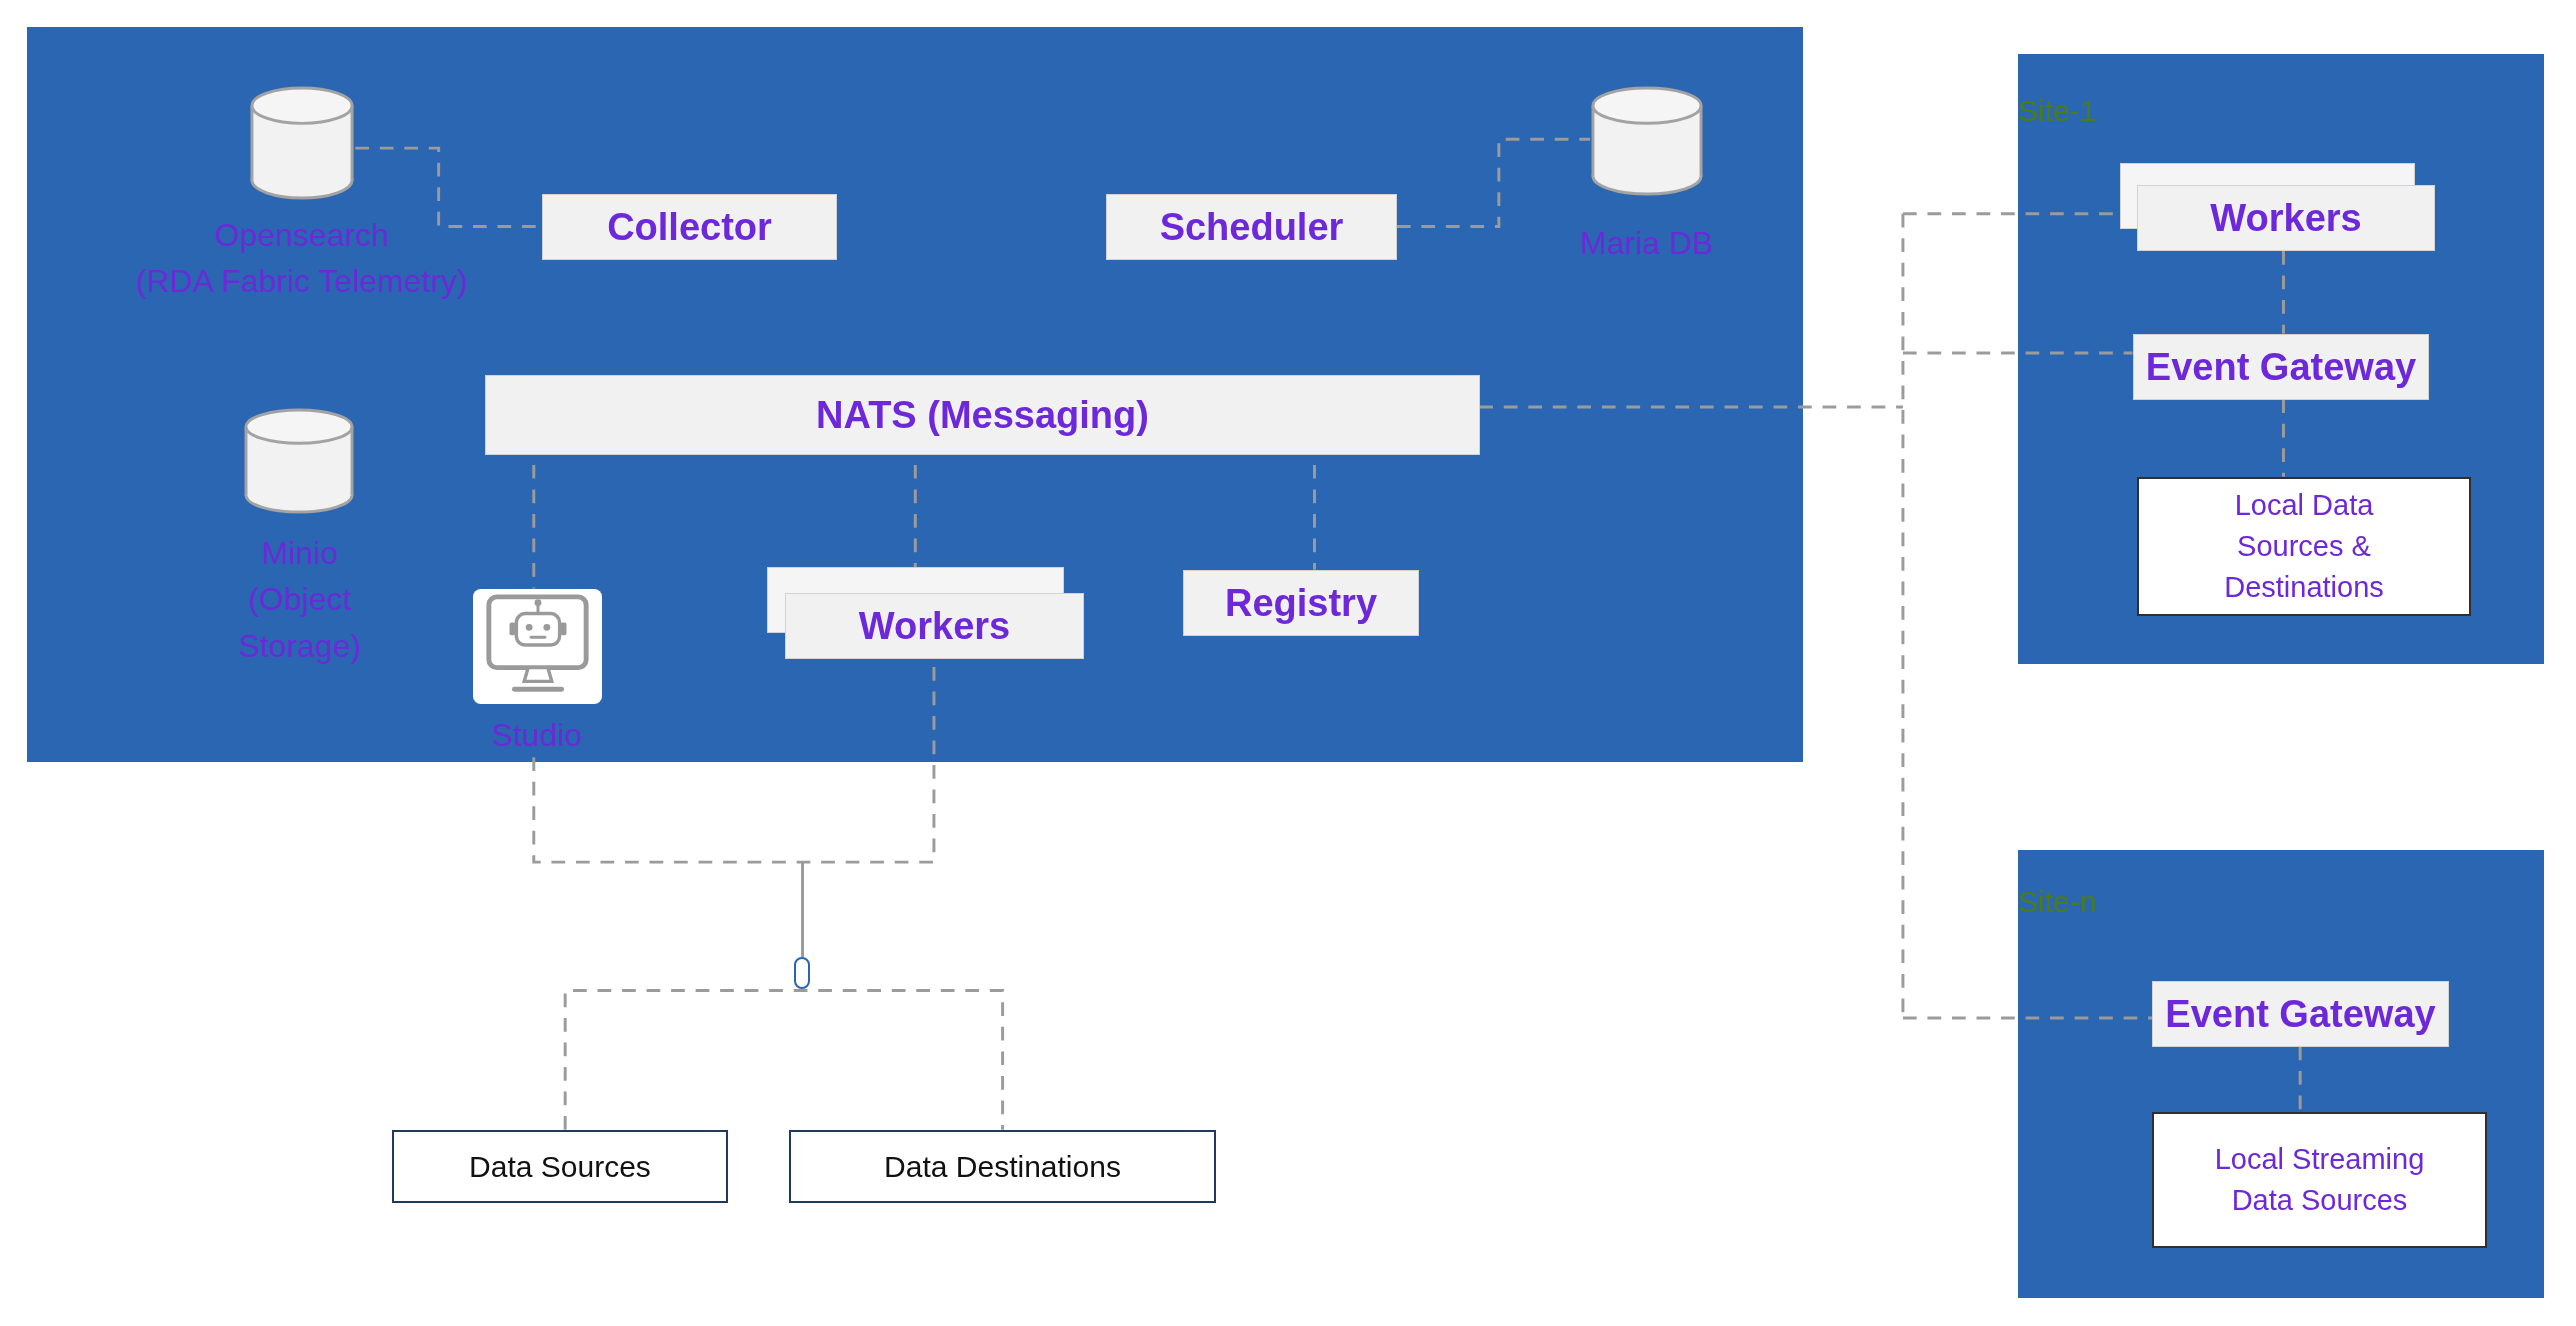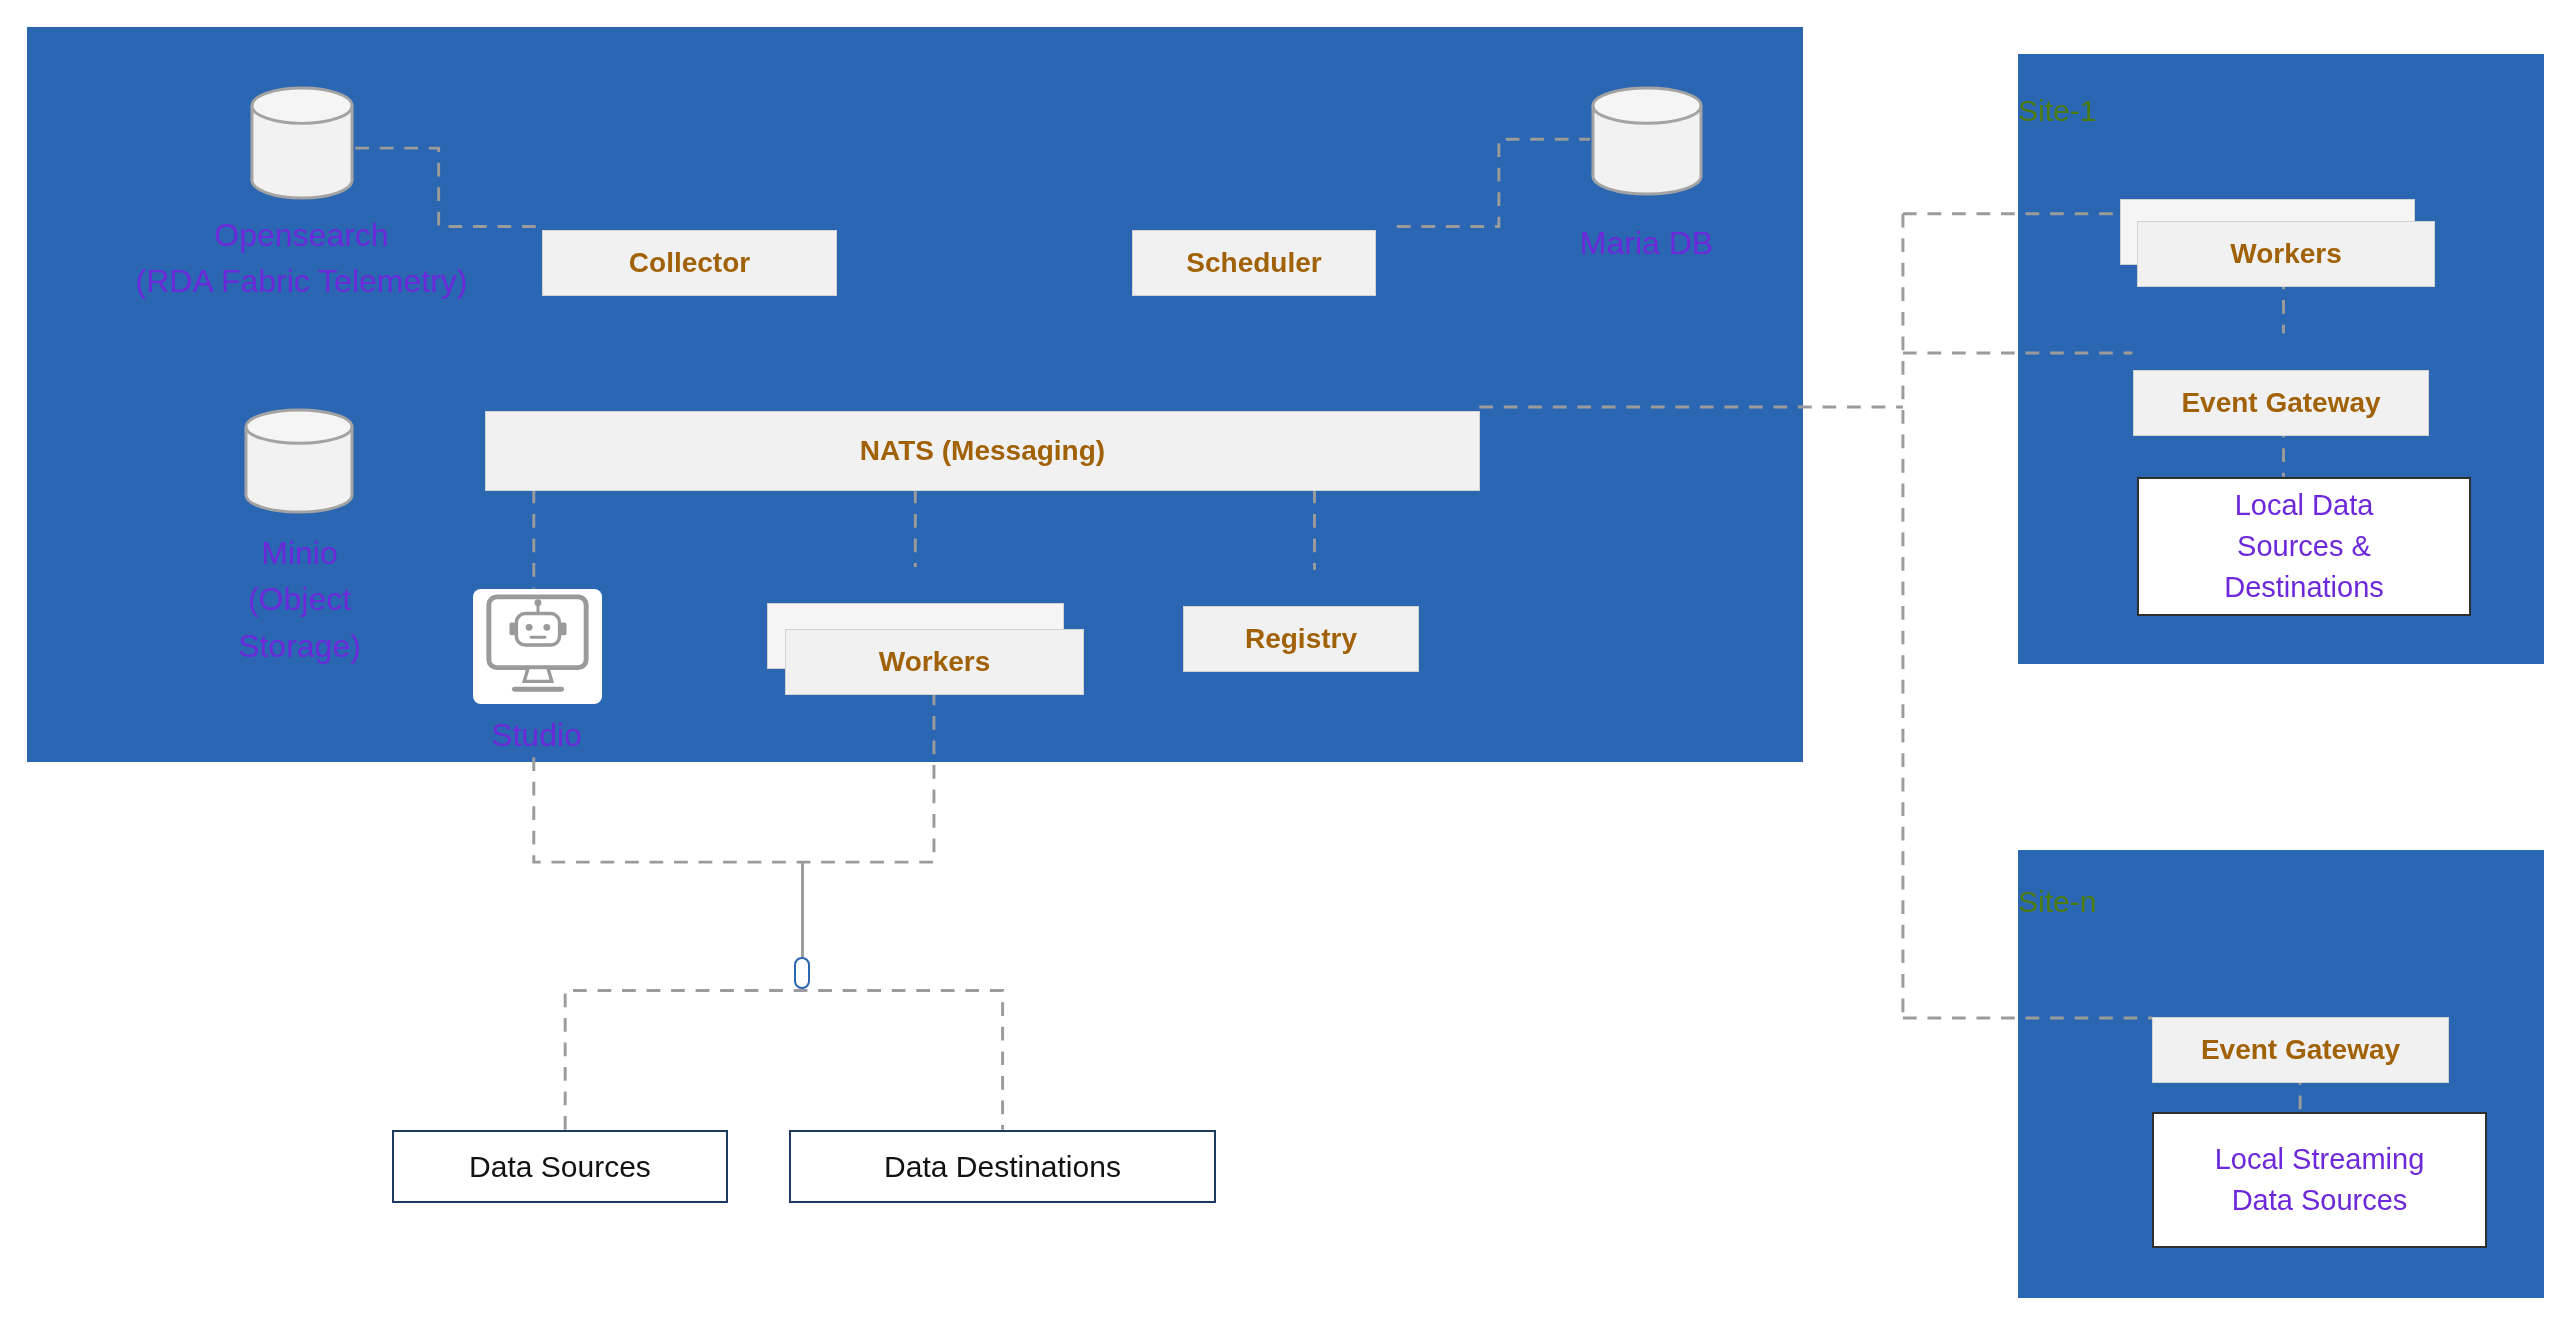--- a/index.html
+++ b/index.html
@@ -10,23 +10,22 @@
   .panel { position:absolute; background:#2b66b2; }
   .panel.main  { left:26.5px;   top:26.5px;  width:1776px; height:735px; }
   .panel.site1 { left:2018px; top:54px;  width:526px;  height:610px; }
   .panel.siten { left:2018px; top:850px; width:526px;  height:448px; }
 
   .wires { position:absolute; left:0; top:0; }
 
   .gbox {
     position:absolute; background:#f1f1f2; border:1px solid #d2d2d2;
     display:flex; align-items:center; justify-content:center;
-    font-size:28px; font-weight:700; color:#a16207; text-align:center;
+    font-size:38px; font-weight:700; color:#6d28d9; text-align:center;
     box-sizing:border-box;
-    margin-top:36px;
   }
   .gbox.blank { background:#f5f5f5; }
 
   .wbox {
     position:absolute; background:#ffffff; border:2px solid #2f2f2f;
     display:flex; align-items:center; justify-content:center;
     font-size:29px; color:#6d28d9; text-align:center; line-height:1.42;
     white-space:pre-line; box-sizing:border-box;
   }
   .obox {
@@ -91,21 +90,21 @@
     <ellipse cx="54" cy="96" rx="51" ry="18" fill="#f2f2f2" stroke="#a3a3a3" stroke-width="3"></ellipse>
     <rect x="3" y="20" width="102" height="76" fill="#f2f2f2"></rect>
     <line x1="3" y1="20" x2="3" y2="96" stroke="#a3a3a3" stroke-width="3"></line>
     <line x1="105" y1="20" x2="105" y2="96" stroke="#a3a3a3" stroke-width="3"></line>
     <ellipse cx="54" cy="20" rx="51" ry="18" fill="#f5f5f5" stroke="#a3a3a3" stroke-width="3"></ellipse>
   </svg>
   <div class="plabel" style="left:78px;top:212px;width:447px">Opensearch
 (RDA Fabric Telemetry)</div>
 
   <div class="gbox" style="left:542px;top:194px;width:295px;height:66px">Collector</div>
-  <div class="gbox" style="left:1132px;top:194px;width:244px;height:66px">Scheduler</div>
+  <div class="gbox" style="left:1106px;top:194px;width:291px;height:66px">Scheduler</div>
 
   <svg class="cyl" style="left:1590px;top:86px" width="114" height="110" viewBox="0 0 116 112">
     <ellipse cx="58" cy="92" rx="55" ry="18" fill="#f2f2f2" stroke="#a3a3a3" stroke-width="3"></ellipse>
     <rect x="3" y="20" width="110" height="72" fill="#f2f2f2"></rect>
     <line x1="3" y1="20" x2="3" y2="92" stroke="#a3a3a3" stroke-width="3"></line>
     <line x1="113" y1="20" x2="113" y2="92" stroke="#a3a3a3" stroke-width="3"></line>
     <ellipse cx="58" cy="20" rx="55" ry="18" fill="#f5f5f5" stroke="#a3a3a3" stroke-width="3"></ellipse>
   </svg>
   <div class="plabel" style="left:1524px;top:220px;width:245px">Maria DB</div>
 

